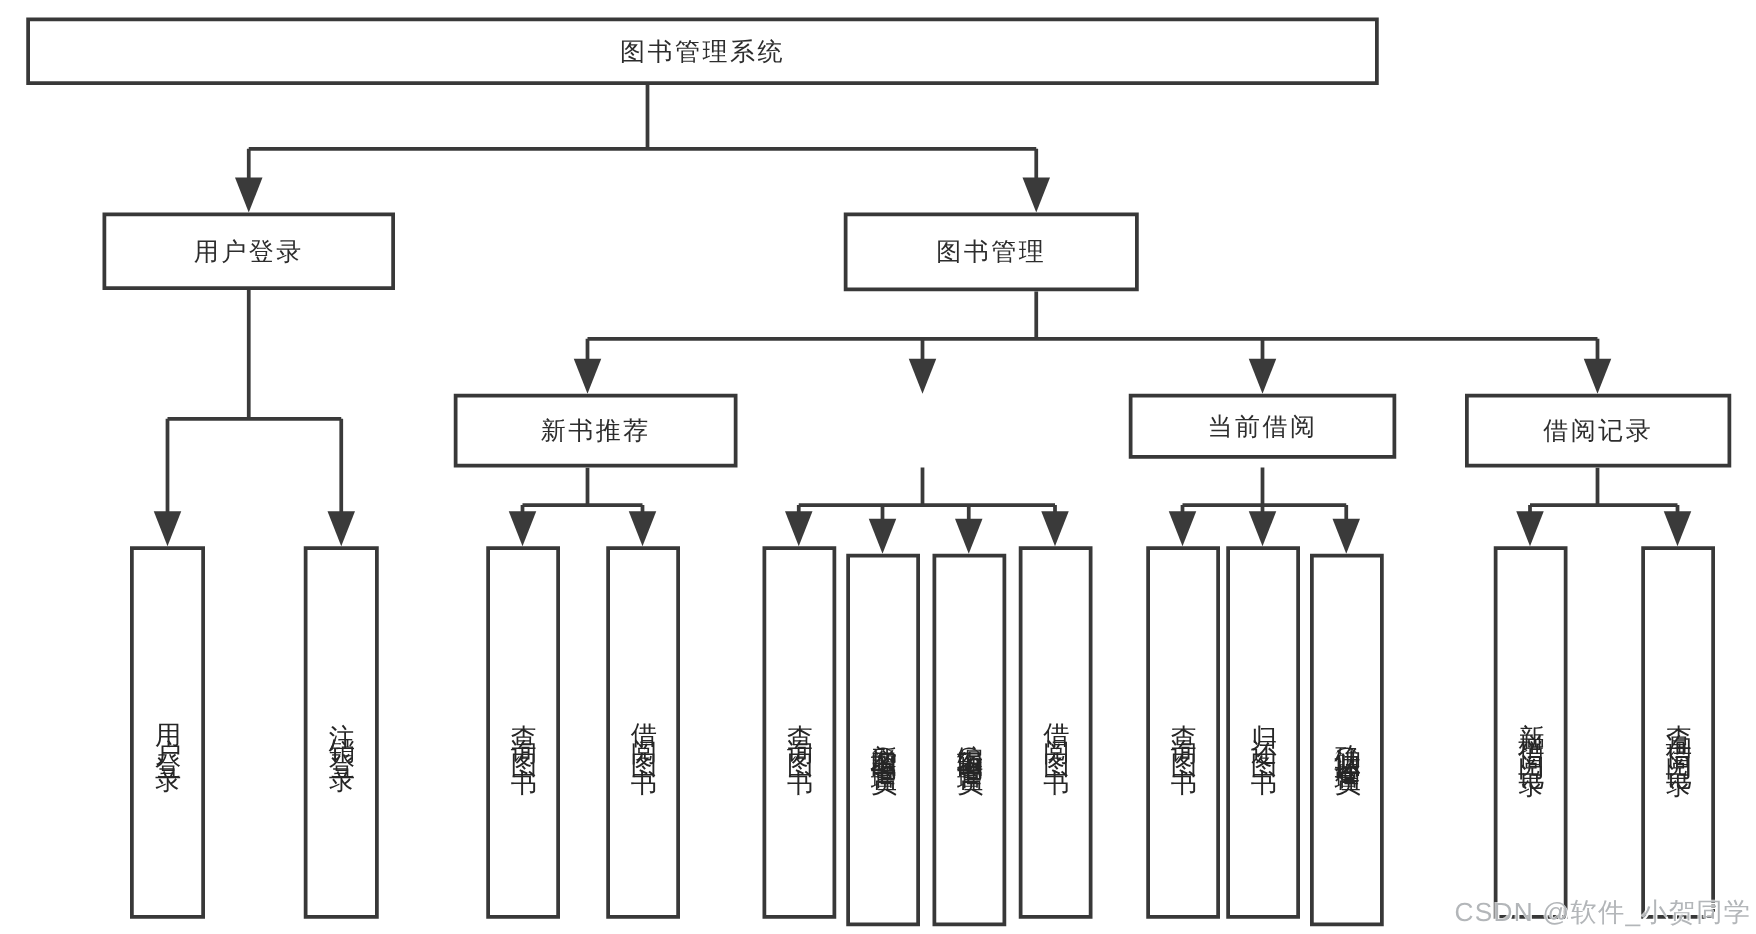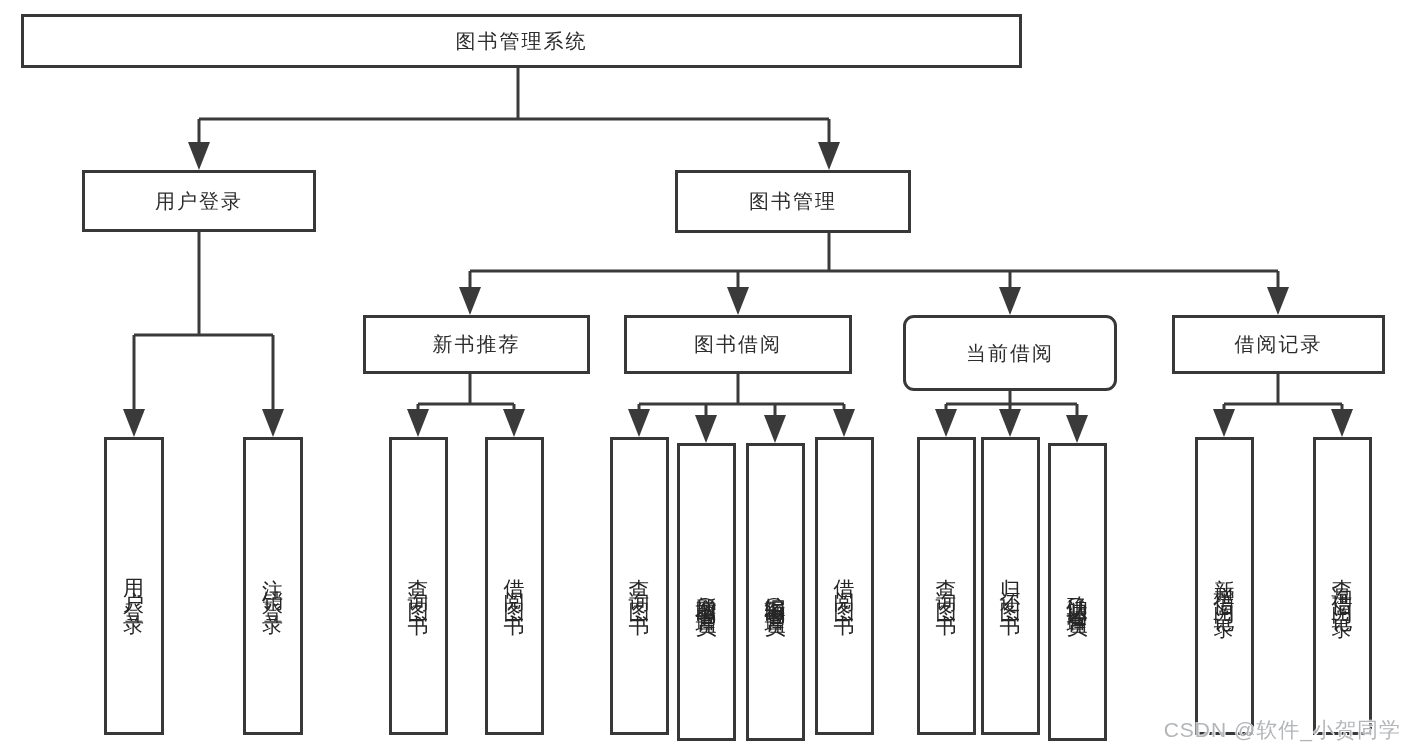--- a/index.html
+++ b/index.html
@@ -25,26 +25,26 @@
     align-items: center;
     justify-content: center;
     color: #2d2d2d;
     z-index: 1;
   }
   .hnode {
     font-size: 20px;
     letter-spacing: 2px;
     white-space: nowrap;
   }
-  .root-node    { left: 21px;   top: 14px;  width: 1001px; height: 54px; }
+  .root-node    { left: 21px;   top: 14px;  width: 1082px; height: 54px; }
   .n-user-login { left: 82px;   top: 170px; width: 234px;  height: 62px; }
   .n-book-mgmt  { left: 675px;  top: 170px; width: 236px;  height: 63px; }
   .n-new-rec    { left: 363px;  top: 315px; width: 227px;  height: 59px; }
   .n-borrow     { left: 624px;  top: 315px; width: 228px;  height: 59px; }
-  .n-current    { left: 903px;  top: 315px; width: 214px;  height: 76px; border-radius: 11px; }
+  .n-current    { left: 903px;  top: 315px; width: 214px;  height: 52px; }
   .n-records    { left: 1172px; top: 315px; width: 213px;  height: 59px; }
 
   .leaf {
     top: 437px;
     height: 298px;
     width: 59px;
   }
   .leaf.lower { top: 443px; }
   .vtext {
     writing-mode: vertical-rl;
@@ -160,23 +160,20 @@
   <div class="node hnode n-user-login">
     <span>用户登录</span>
   </div>
   <div class="node hnode n-book-mgmt">
     <span>图书管理</span>
   </div>
 
   <div class="node hnode n-new-rec">
     <span>新书推荐</span>
   </div>
-  <div class="node hnode n-borrow">
-    <span>图书借阅</span>
-  </div>
   <div class="node hnode n-current">
     <span>当前借阅</span>
   </div>
   <div class="node hnode n-records">
     <span>借阅记录</span>
   </div>
 
   <div class="node leaf l1">
     <span class="vtext ls12">用户登录</span>
   </div>

